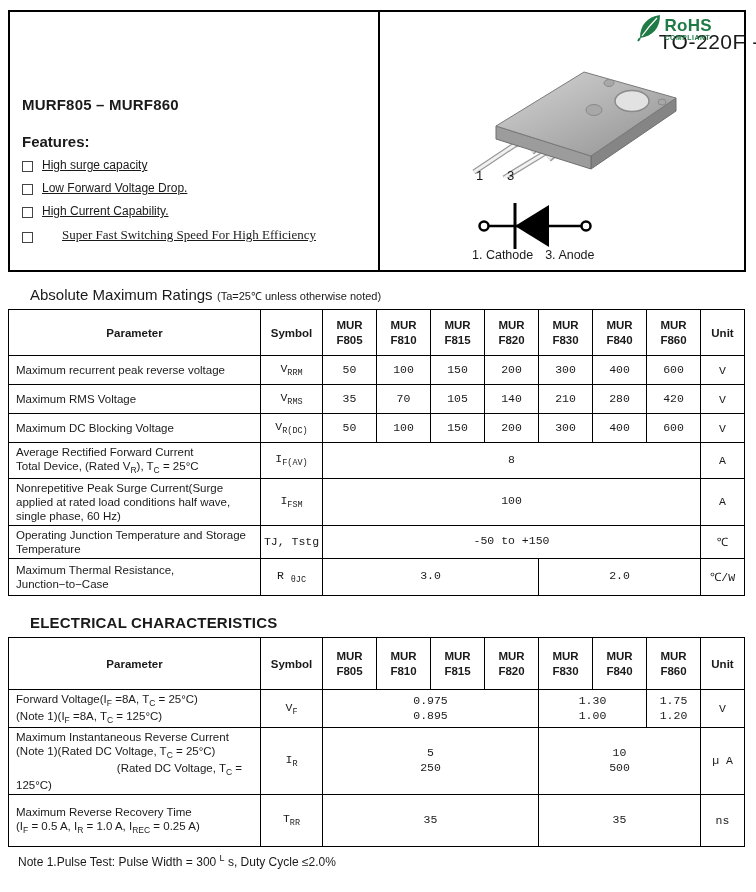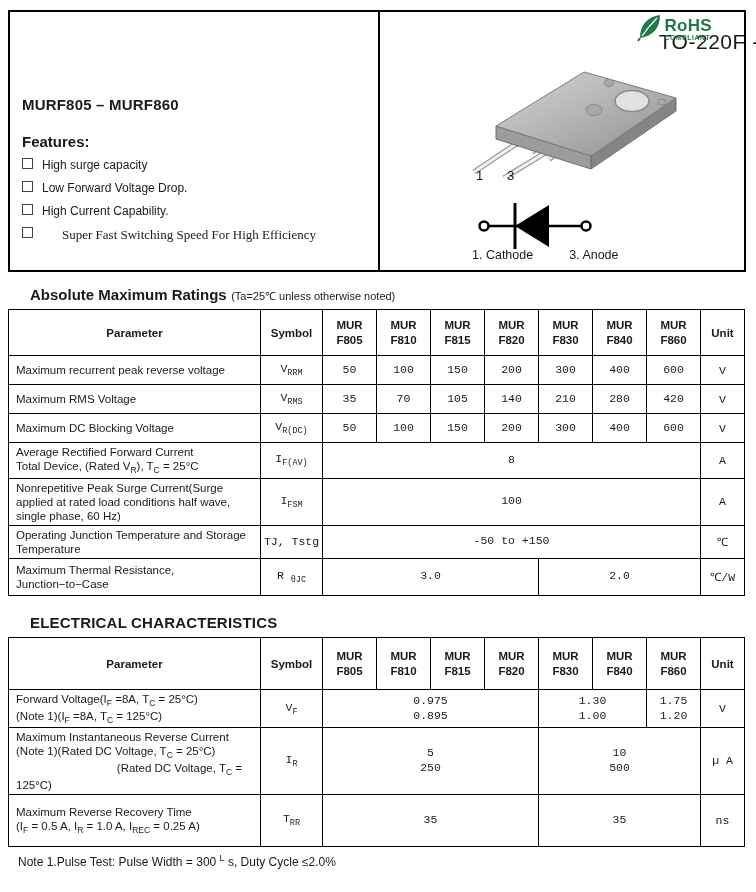--- a/index.html
+++ b/index.html
@@ -8,37 +8,37 @@
     width:756px; height:892px; position:relative;
     font-family:"Liberation Sans", sans-serif; color:#1a1a1a;
   }
   
   .top-box { position:absolute; left:8px; top:10px; width:738px; height:262px; border:2px solid #000; }
   .left-panel { position:absolute; left:0; top:0; width:368px; height:100%; }
   .right-panel { position:absolute; left:368px; top:0; width:366px; height:100%; border-left:2px solid #000; }
   .part-range { position:absolute; left:12px; top:84px; font-size:15px; font-weight:bold; letter-spacing:.2px; }
   .features-title { position:absolute; left:12px; top:121px; font-size:15px; font-weight:bold; }
   .features { position:absolute; left:12px; top:146px; list-style:none; }
-  .features li { display:flex; align-items:flex-start; margin-bottom:9px; font-size:12px; }
+  .features li { display:flex; align-items:flex-end; margin-bottom:9px; font-size:12px;text-decoration:underline; }
   .features li.serif { font-family:"Liberation Serif", serif; font-size:13px;gap:20px; }
   .cb { display:inline-block; width:11px; height:11px; border:1.5px solid #444; margin-right:9px; flex:0 0 auto; }
   .pkg-title { position:absolute; left:0; top:18px; width:100%; text-align:right; font-size:21px; letter-spacing:.5px;margin-left:40px; }
   .rohs { position:absolute; right:32px; top:1px; display:flex; align-items:flex-start; }
   .rohs-text { display:flex; flex-direction:column; line-height:1; margin-left:2px; margin-top:4px; }
   .rohs-t1 { font-size:17px; font-weight:bold; color:#1f7a45; letter-spacing:.3px; }
   .rohs-t2 { font-size:6.8px; font-weight:bold; color:#1f7a45; letter-spacing:.6px; margin-top:1px; }
   .pkg-svg { position:absolute; left:66px; top:46px; }
   .pin-num { position:absolute; font-size:13px; }
   .pin-num.p1 { left:96px; top:156px; }
   .pin-num.p3 { left:127px; top:156px; }
   .diode-svg { position:absolute; left:95px; top:188px; }
-  .pin-names { position:absolute; left:92px; top:236px; display:flex; gap:36px; font-size:12.5px; }
+  .pin-names { position:absolute; left:92px; top:236px; display:flex; gap:12px; font-size:12.5px; }
   
   .amr-heading { position:absolute; left:30px; top:286px; }
-  .h-bold { font-size:15px; font-weight:bold; }
+  .h-bold { font-size:15px; font-weight:normal; }
   .h-sub { font-size:11px; }
   .ec-heading { position:absolute; left:30px; top:614px; font-size:15px; font-weight:bold; letter-spacing:.2px; }
   .note { position:absolute; left:18px; top:853px; font-size:12px; }
   .note sup { font-size:9px; }
   
   .dtable { position:absolute; left:8px; border-collapse:collapse; table-layout:fixed; width:588px; }
   .amr-table { top:309px; }
   .ec-table  { top:637px; }
   .dtable th, .dtable td { border:1.5px solid #000; font-size:11.5px; vertical-align:middle; }
   .dtable th { font-weight:bold; text-align:center; }

